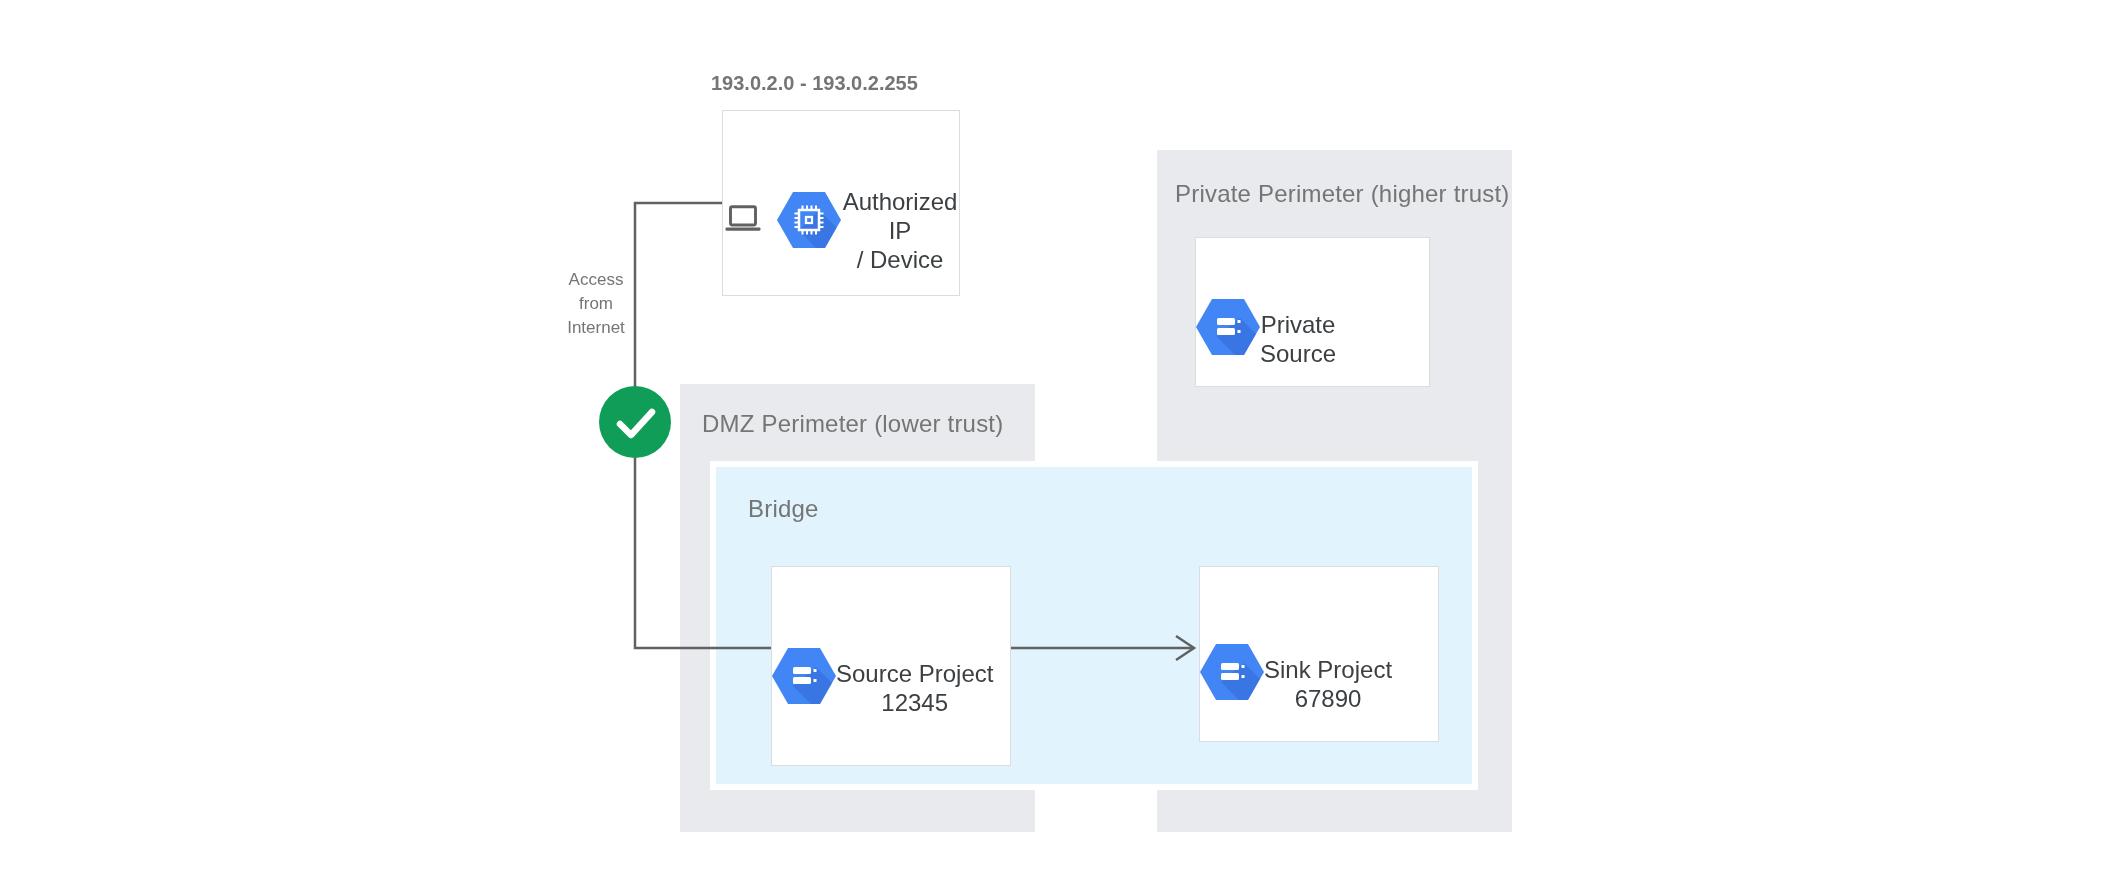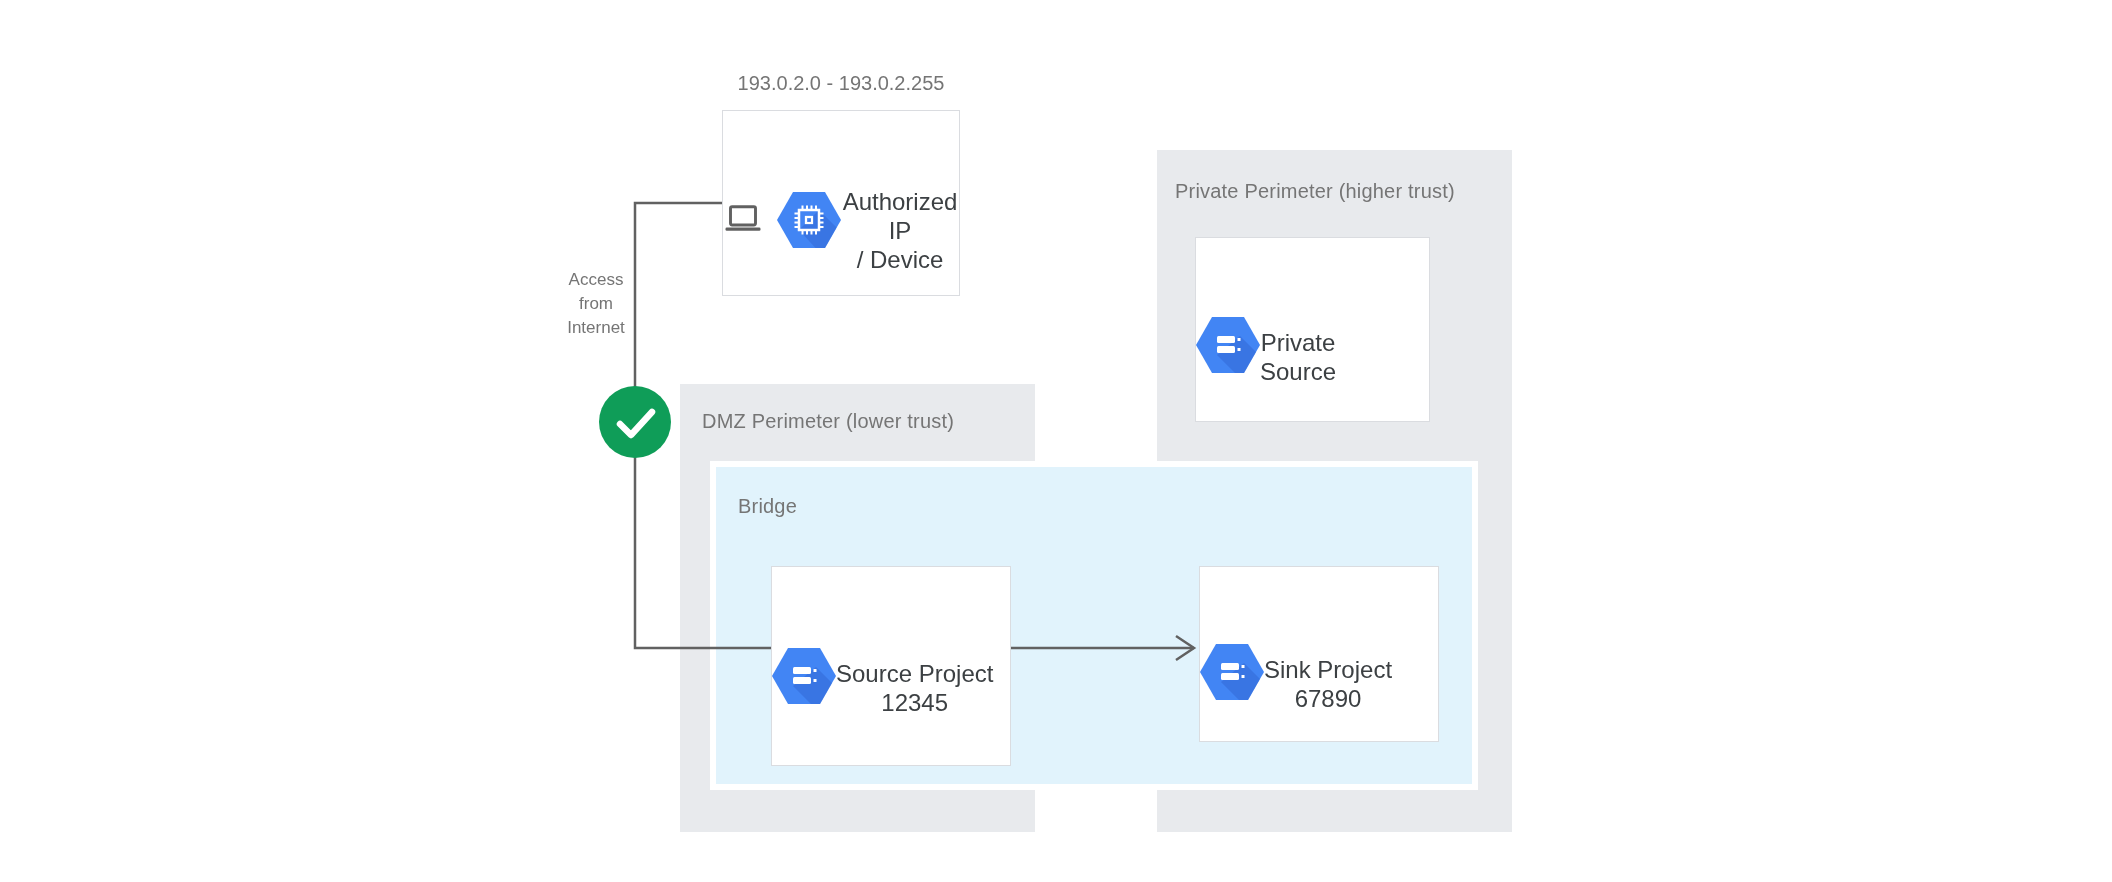--- a/index.html
+++ b/index.html
@@ -16,54 +16,54 @@
   }
   *{margin:0;padding:0;box-sizing:border-box;}
   html,body{background:#fff;}
   body{font-family:"Liberation Sans",sans-serif;}
   .canvas{position:relative;width:2112px;height:882px;background:var(--white);overflow:hidden;}
 
   
   .region{position:absolute;background:var(--region_gray);z-index:1;}
   .region-dmz{left:680px;top:384px;width:355px;height:448px;padding:26px 0 0 22px;}
   .region-private{left:1157px;top:150px;width:355px;height:682px;padding:30px 0 0 18px;}
-  .region-label{font-size:20px;color:var(--label_gray);letter-spacing:.2px;}
+  .region-label{font-size:24px;color:var(--label_gray);letter-spacing:.2px;}
 
   .bridge{position:absolute;left:710px;top:461px;width:768px;height:329px;
           background:var(--bridge_blue);border:6px solid var(--white);
-          padding:28px 0 0 22px;z-index:2;}
+          padding:28px 0 0 32px;z-index:2;}
 
   
   .wires{position:absolute;left:0;top:0;width:2112px;height:882px;z-index:3;pointer-events:none;}
   .wire{stroke:var(--line_gray);stroke-width:2.5;fill:none;}
 
   
   .node{position:absolute;background:var(--white);border:1px solid var(--node_border);
         display:flex;align-items:center;z-index:4;}
   .node-authorized{left:722px;top:110px;width:238px;height:186px;padding-top:38px;}
   .node-source{left:771px;top:566px;width:240px;height:200px;padding-top:24px;}
   .node-sink{left:1199px;top:566px;width:240px;height:176px;padding-top:40px;}
-  .node-private{left:1195px;top:237px;width:235px;height:185px;padding-top:34px;}
+  .node-private{left:1195px;top:237px;width:235px;height:150px;padding-top:34px;}
   .node .icon-row{display:flex;align-items:center;gap:14px;}
   .node-authorized .node-text{margin-top:16px;}
   .node-source .node-text,.node-sink .node-text{margin-top:20px;}
   .node-private .node-text{margin-top:20px;}
   .node-text{font-size:24px;line-height:29px;color:var(--text_dark);text-align:center;}
 
   
   .hex-body{fill:var(--hexagon_blue);}
   .hex-shadow{fill:var(--hexagon_shadow);opacity:.55;}
   .hex-glyph-fill{fill:#fff;}
   .hex-glyph-stroke{fill:none;stroke:#fff;}
   .laptop-stroke{fill:none;stroke:var(--line_gray);}
   .laptop-fill{fill:var(--line_gray);}
 
   
-  .ip-range{position:absolute;left:711px;top:72px;width:260px;text-align:center;
-            font-size:20px;color:var(--label_gray);z-index:4;}
+  .ip-range{position:absolute;left:711px;top:72px;width:260px;
+            font-size:20px;color:var(--label_gray);z-index:4;font-weight:bold;}
   .access-label{position:absolute;left:536px;top:268px;width:120px;text-align:center;
             font-size:17px;line-height:24px;color:var(--label_gray);z-index:4;}
 
   .check-badge{position:absolute;left:599px;top:386px;width:72px;height:72px;z-index:5;}
   .check-circle{fill:var(--check_green);}
   .check-mark{fill:none;stroke:#fff;stroke-width:6.5;stroke-linecap:round;stroke-linejoin:round;}
 </style>
 </head>
 <body>
 

